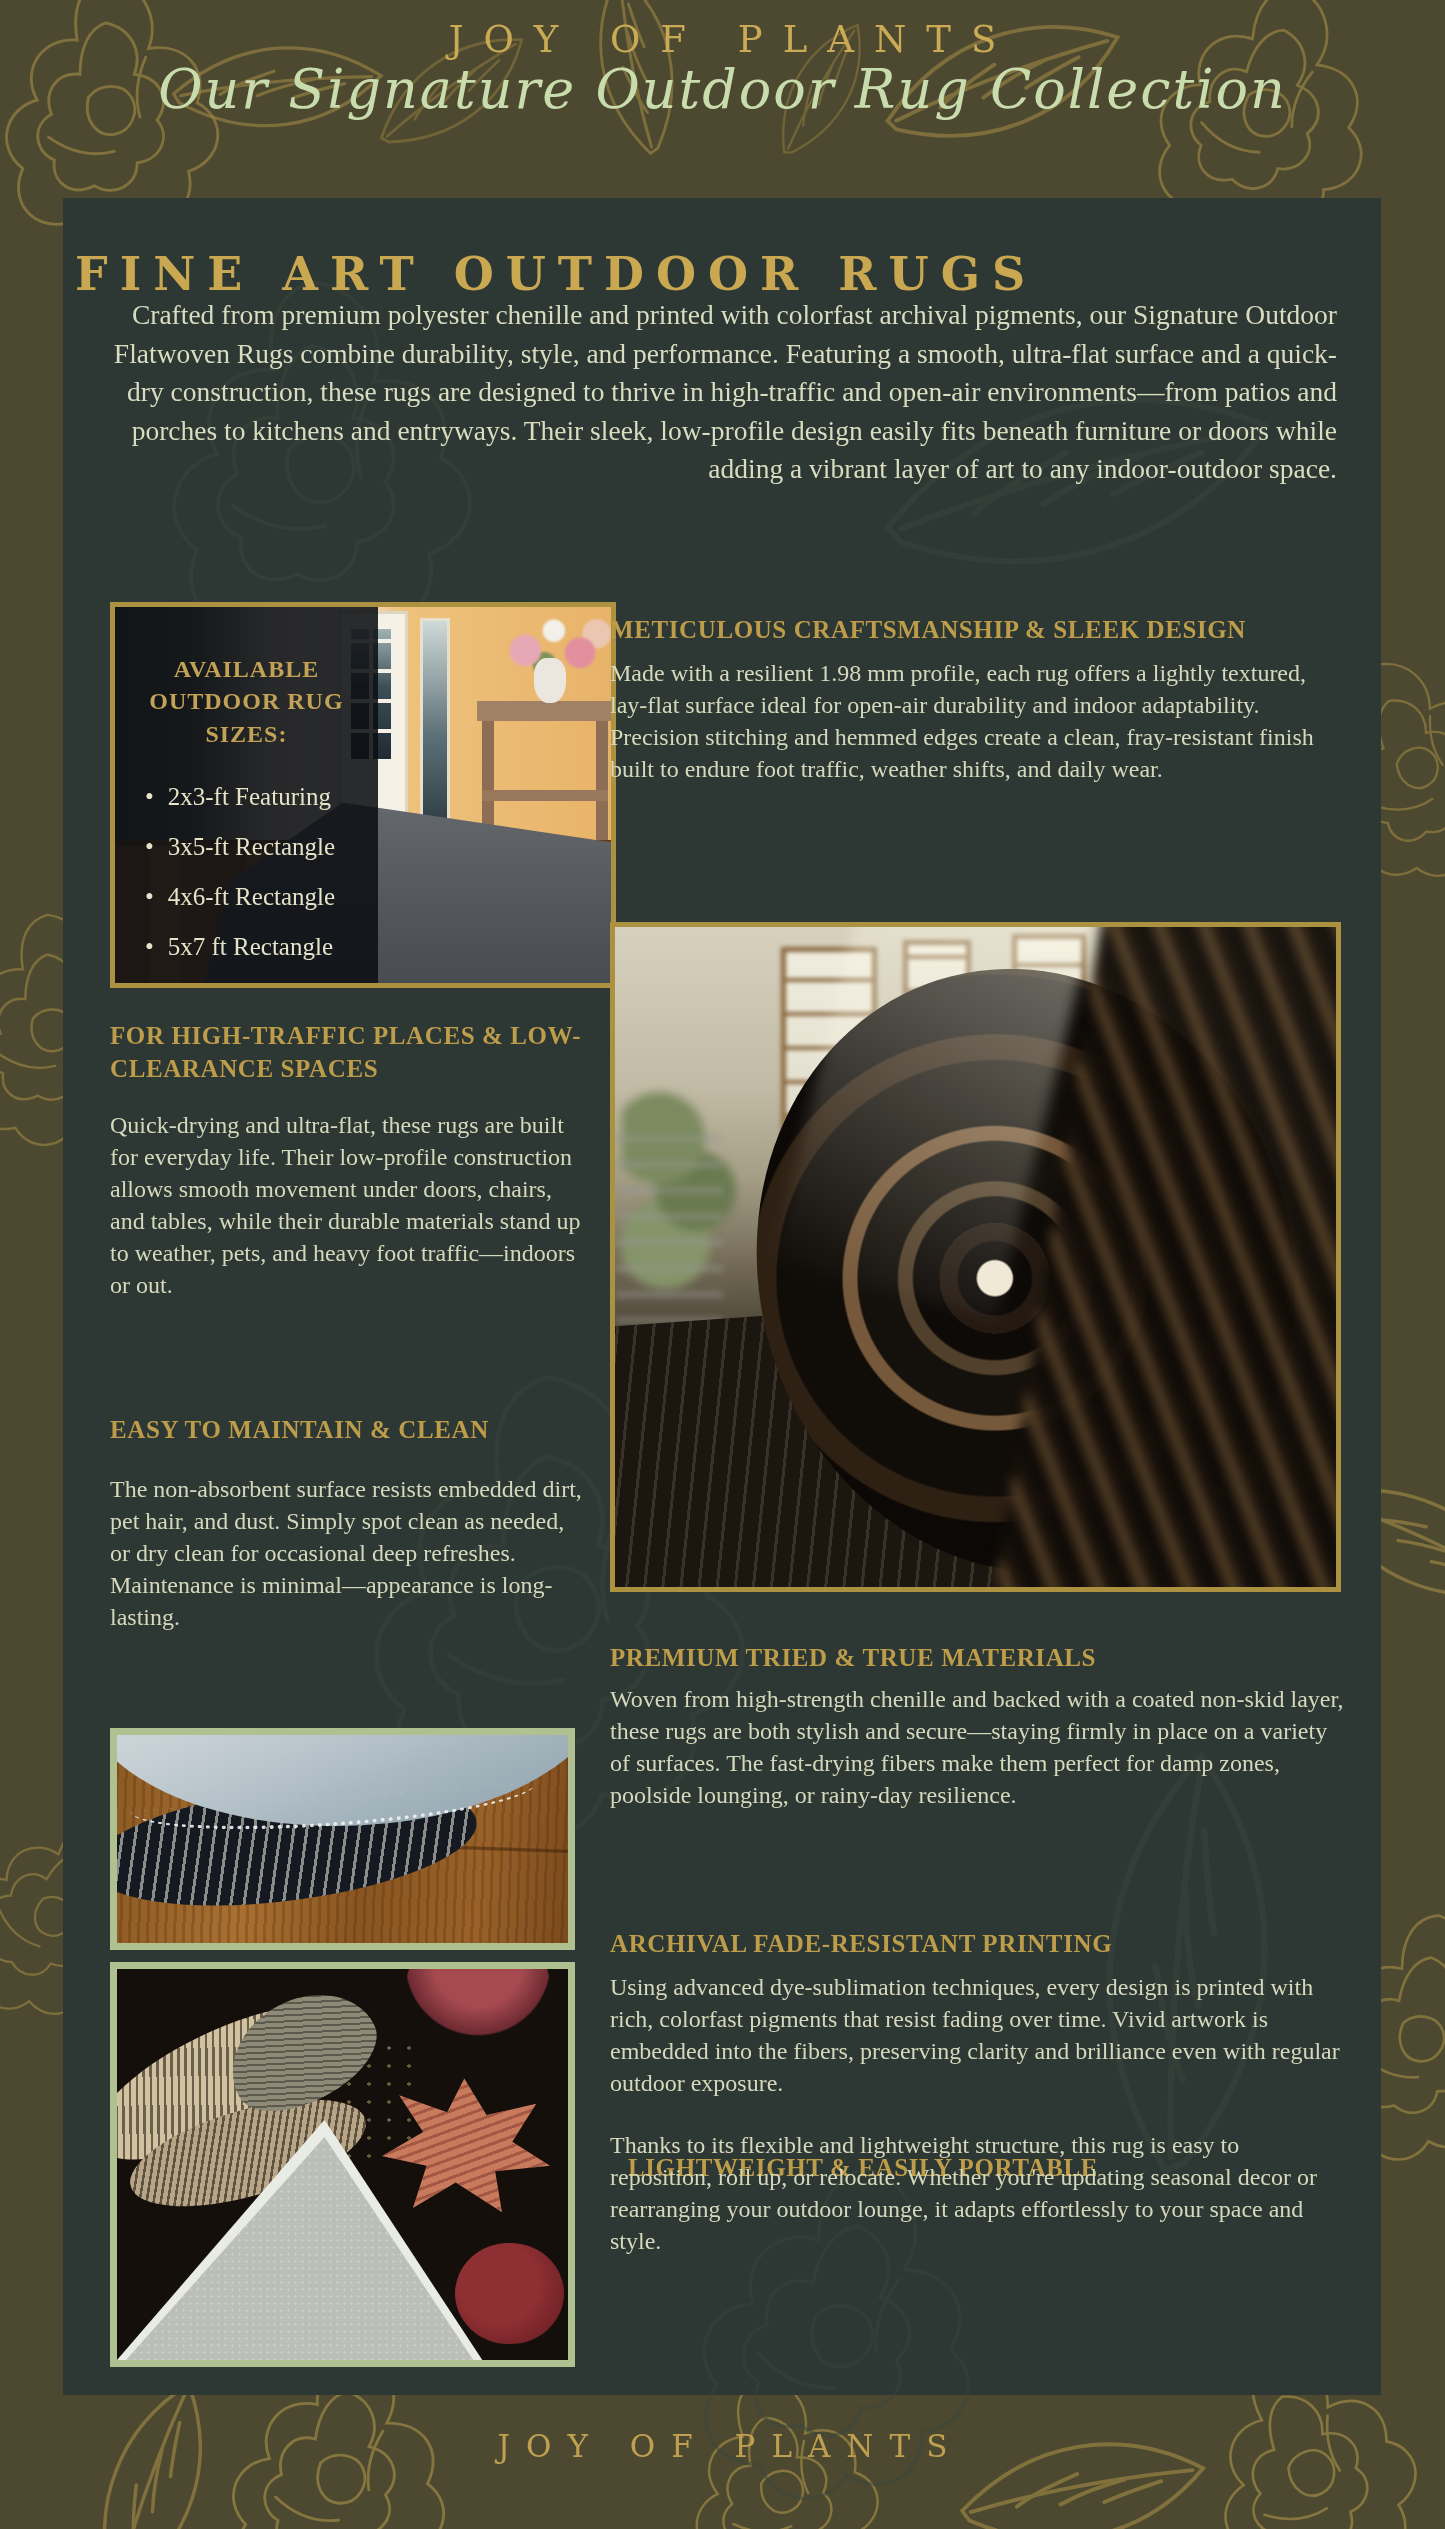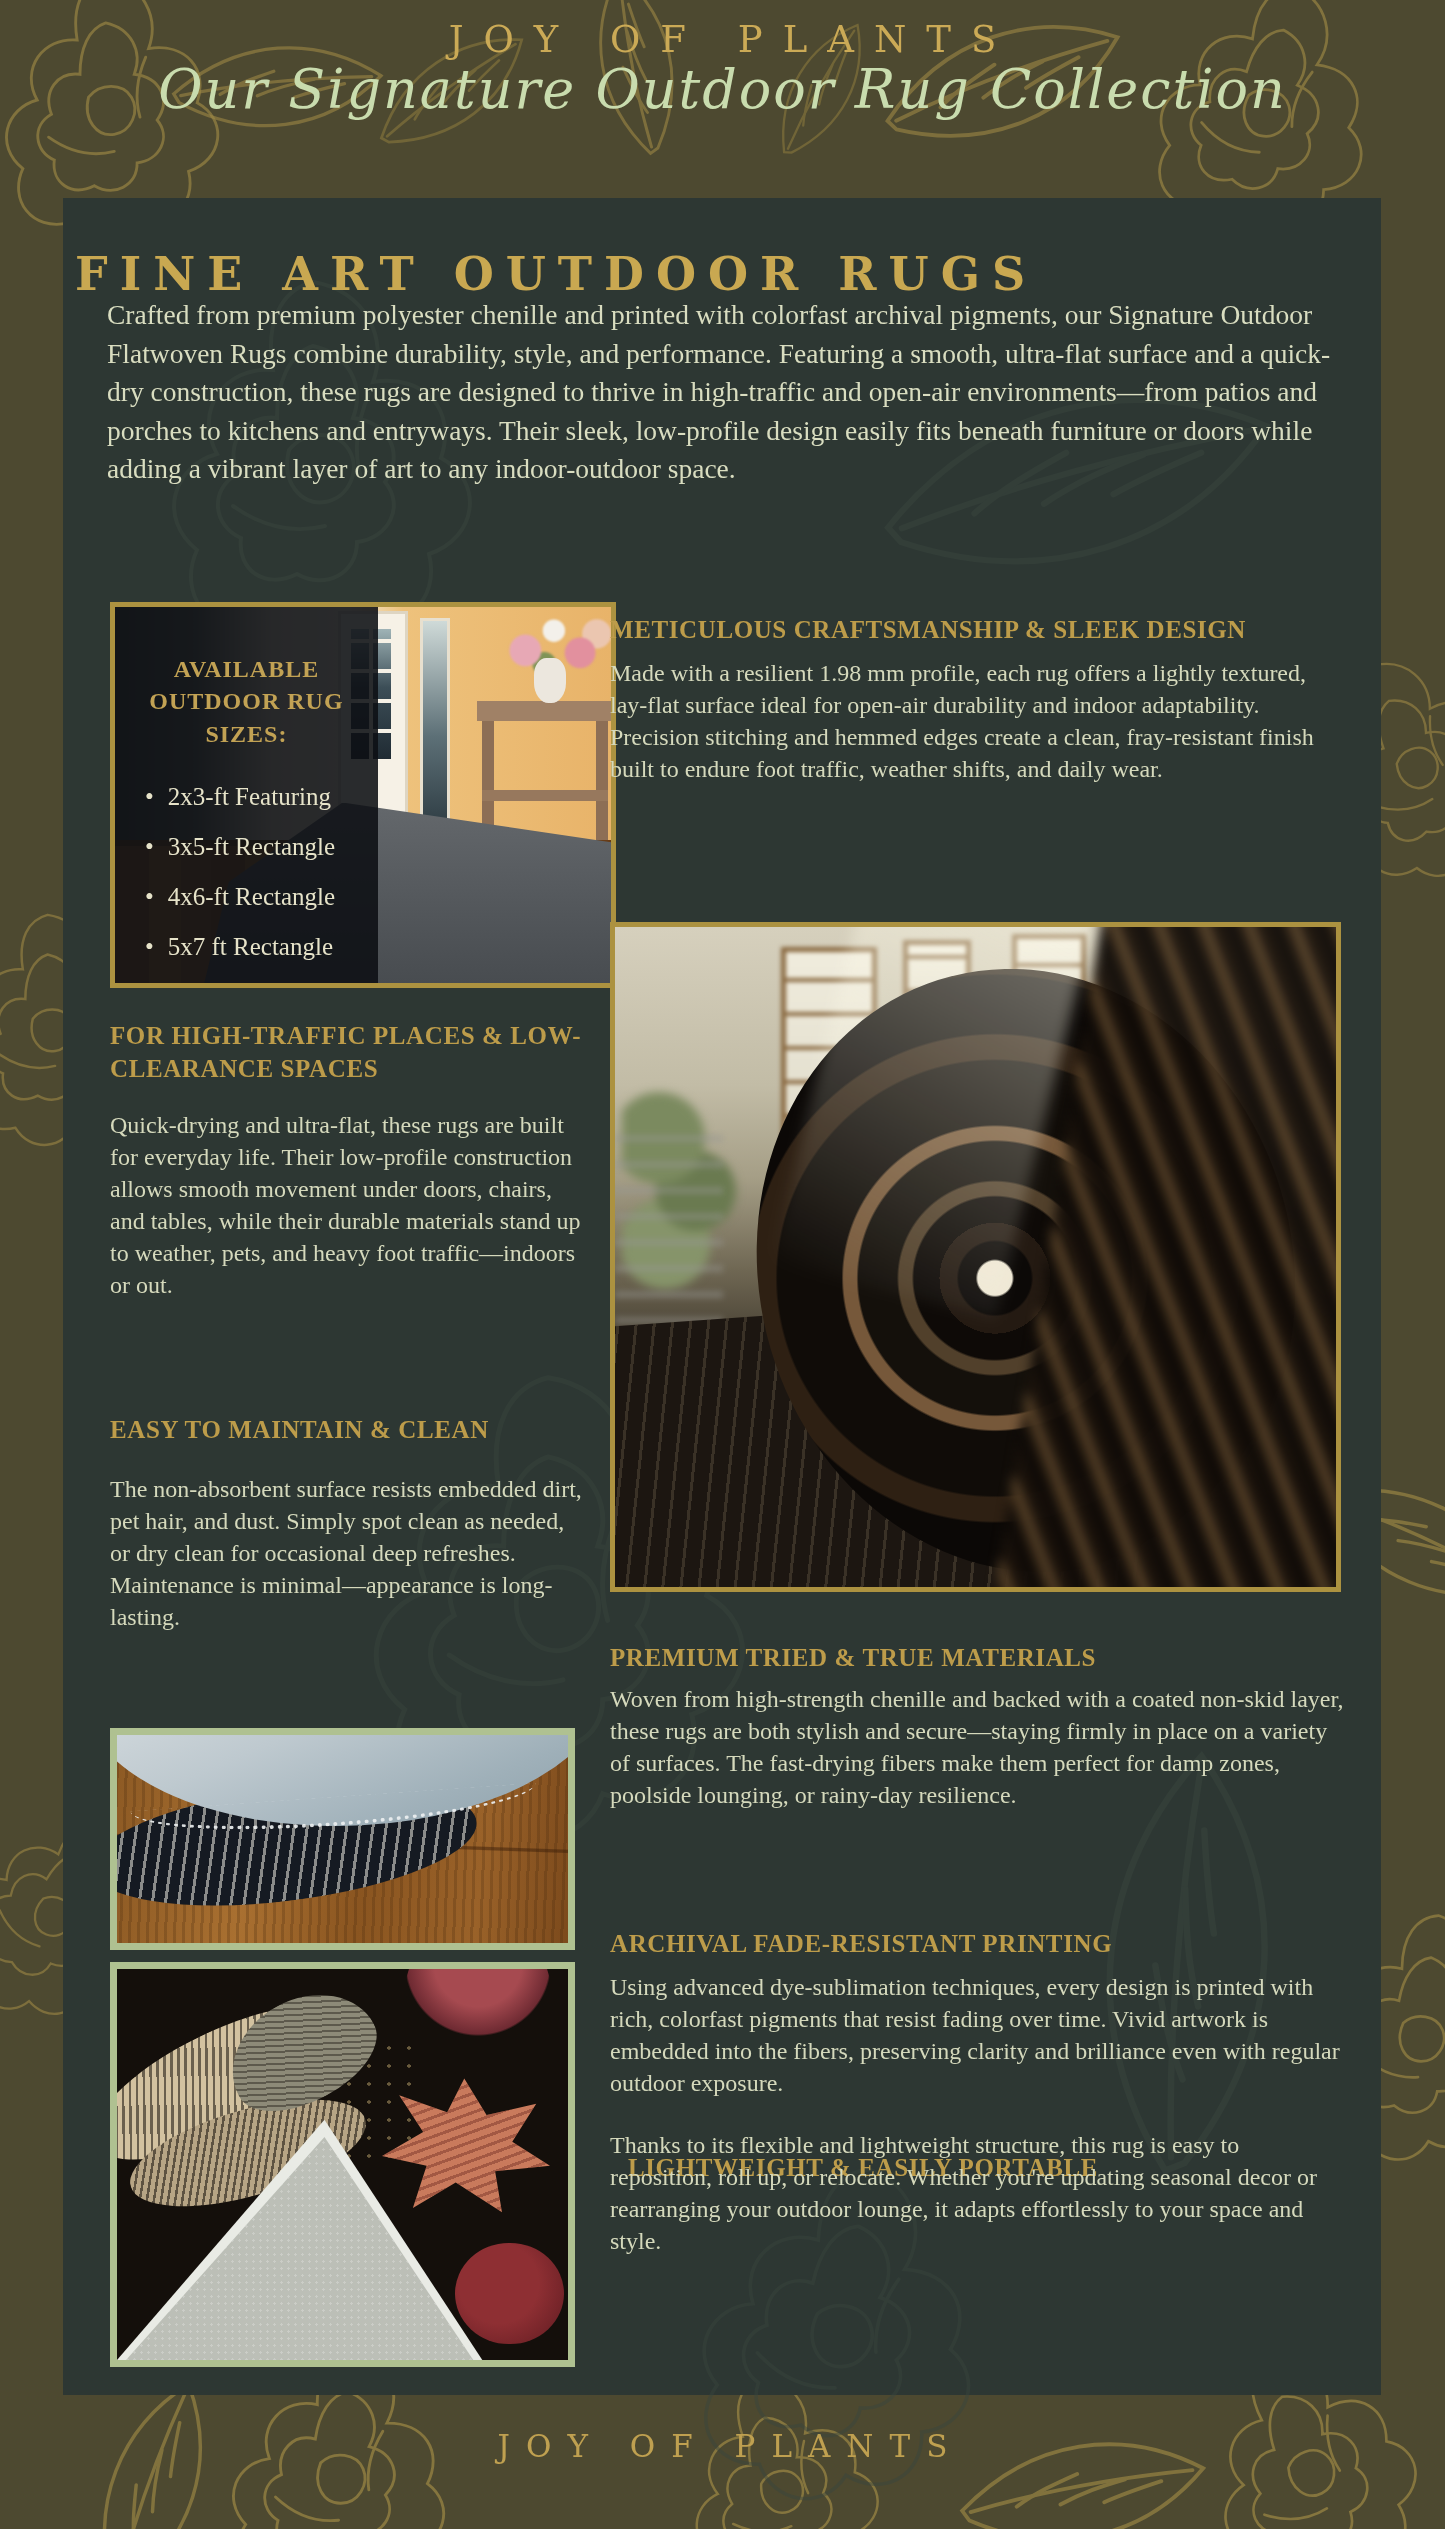--- a/index.html
+++ b/index.html
@@ -14,21 +14,21 @@
   .brand-script{position:absolute;top:58px;left:0;width:100%;text-align:center;
     color:#c9dcae;font-size:54px;font-style:italic;letter-spacing:2px;
     font-family:"DejaVu Serif",serif;}
 
   
   .panel{position:absolute;left:63px;top:198px;width:1318px;height:2197px;
     background:#2d3733;}
   .page-title{position:absolute;top:18px;left:0;width:100%;text-align:left;
     color:#c9a851;font-size:46px;letter-spacing:12px;padding-left:12px;box-sizing:border-box;
     font-family:"DejaVu Serif",serif;}
-  .intro{position:absolute;top:98px;left:44px;right:44px;text-align:left;
+  .intro{position:absolute;top:98px;left:44px;right:44px;text-align:right;
     color:#d9ddc0;font-size:27.5px;line-height:1.40;margin:0;}
 
   .shead{position:absolute;margin:0;color:#bd9c4a;font-size:25px;font-weight:700;
     letter-spacing:0.6px;line-height:1.3;}
   .sbody{position:absolute;margin:0;color:#d5d9bc;font-size:24px;line-height:1.33;}
 
   
   .cr-head{left:547px;top:416px;width:740px;}
   .cr-body{left:547px;top:460px;width:736px;}
   .pm-head{left:547px;top:1444px;width:740px;}

